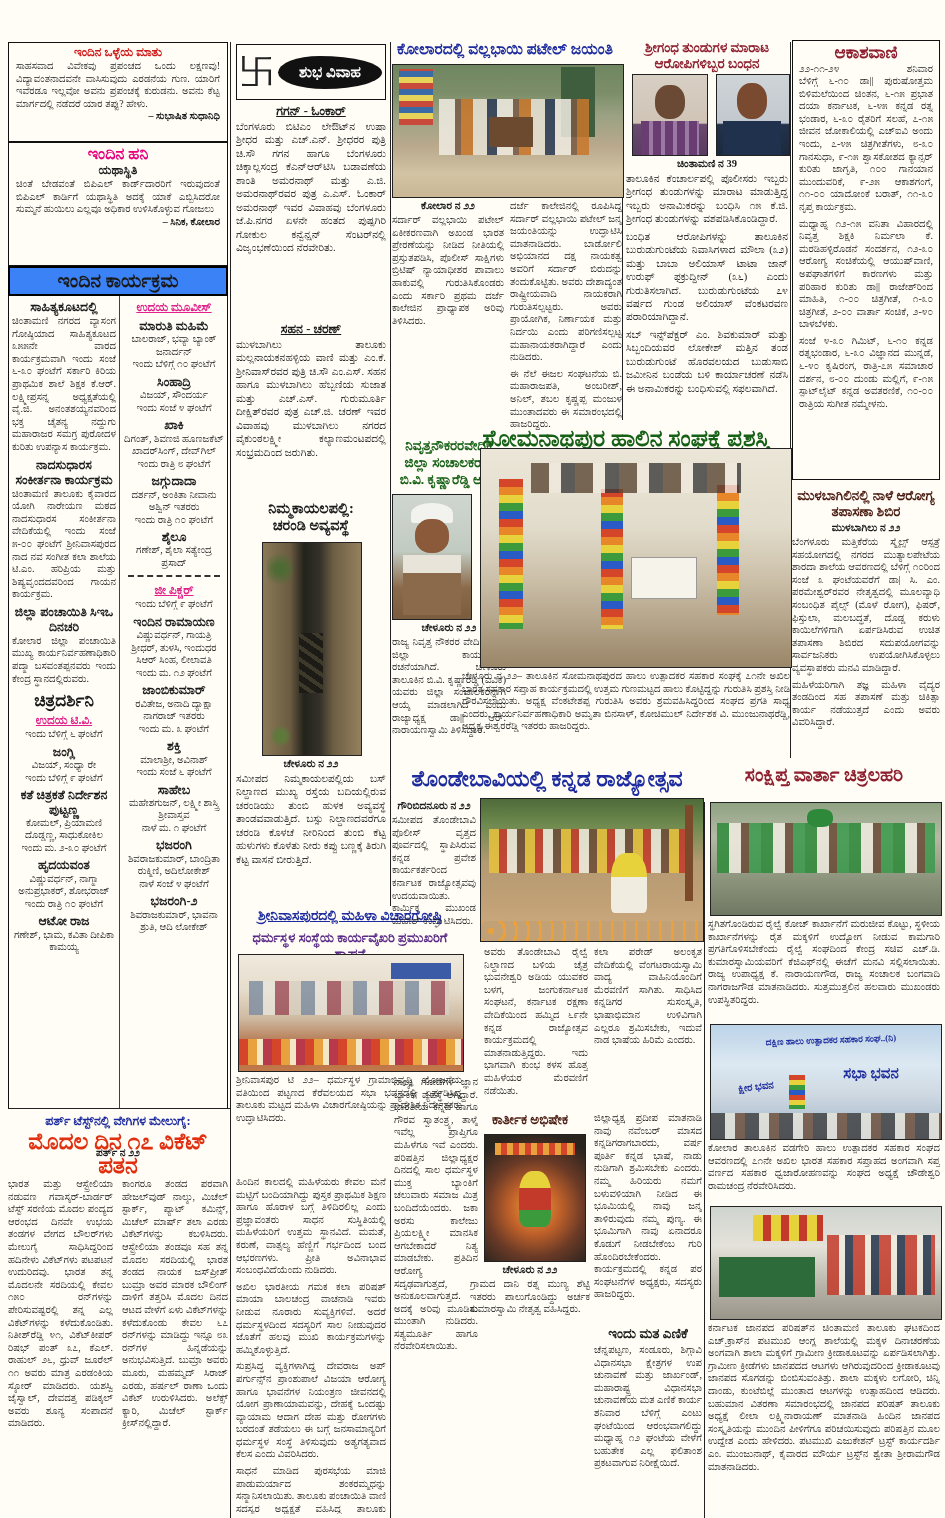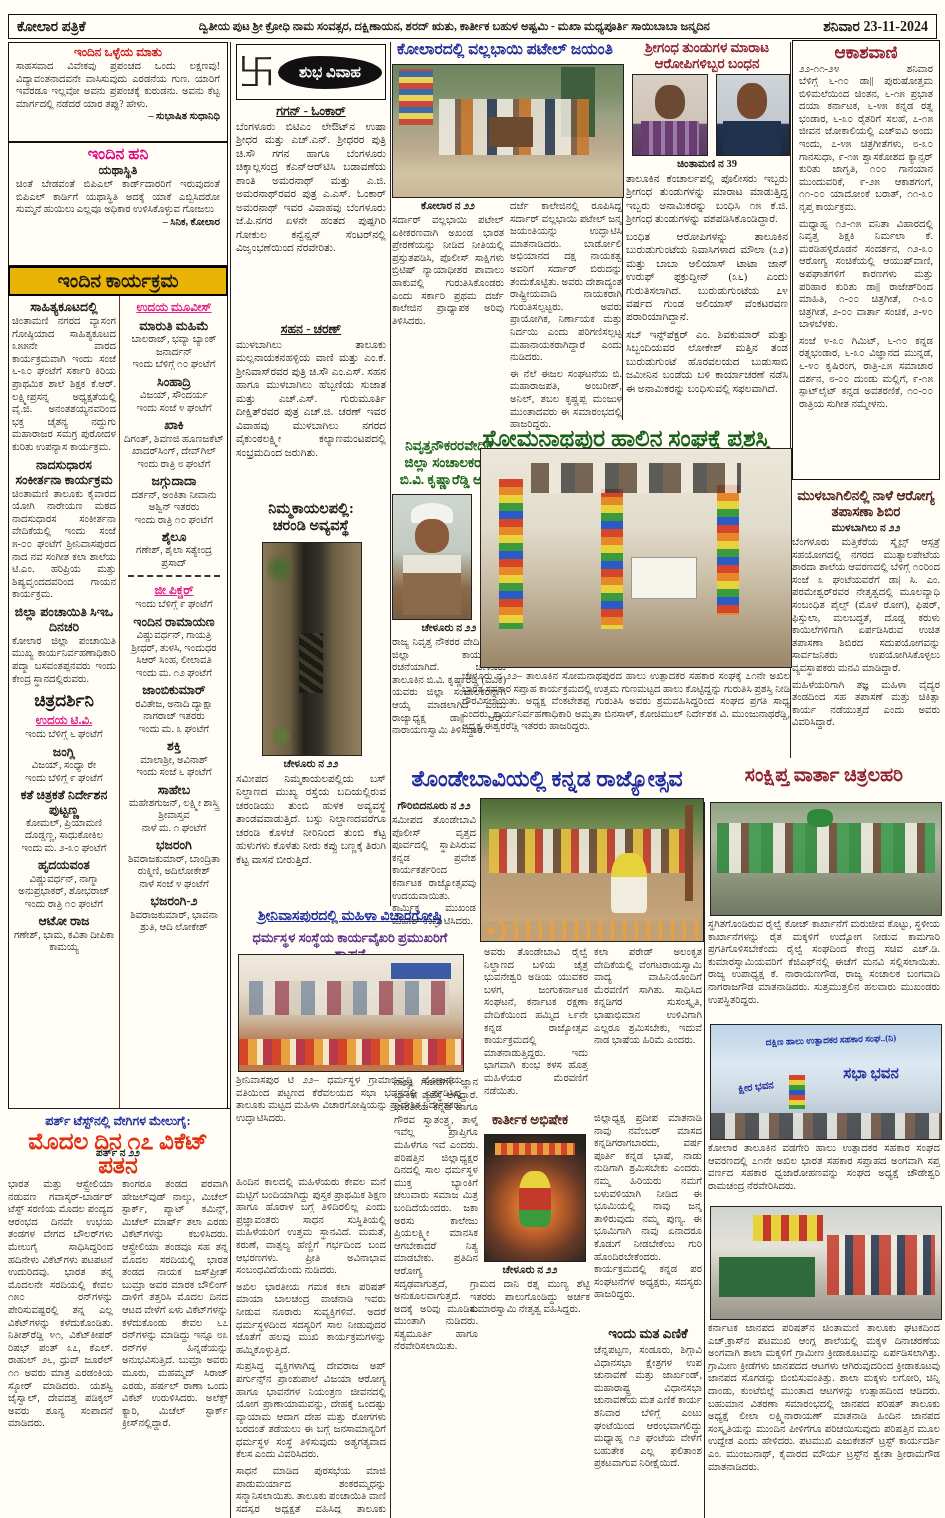--- a/index.html
+++ b/index.html
@@ -31,25 +31,20 @@
   .secHead{font-weight:bold;text-align:center;}
   .dash{border-top:2px dashed #333;margin:6px 4px;}
   p{margin:0 0 4px 0;}
   .dl{font-weight:bold;text-align:center;font-size:10.5px;}
 </style>
 </head>
 <body>
 
 <div class="page">
 
-  <div class="abs bx" style="left:8px;top:14px;width:929px;height:25px;display:flex;align-items:center;padding:0 8px;gap:10px;">
-    <span class="b" style="font-size:14px;">ಕೋಲಾರ ಪತ್ರಿಕೆ</span>
-    <span class="b" style="flex:1;font-size:11.5px;text-align:center;">ದ್ವಿತೀಯ ಪುಟ ಶ್ರೀ ಕ್ರೋಧಿ ನಾಮ ಸಂವತ್ಸರ, ದಕ್ಷಿಣಾಯನ, ಶರದ್ ಋತು, ಕಾರ್ತೀಕ ಬಹುಳ ಅಷ್ಟಮಿ - ಮಖಾ ಮಧ್ಯಪೂರ್ತಿ ಸಾಯಿಬಾಬಾ ಜನ್ಮದಿನ</span>
-    <span class="b" style="font-size:14px;">ಶನಿವಾರ 23-11-2024</span>
-  </div>
 
   <div class="vr" style="left:230px;top:42px;height:1476px;"></div>
   <div class="vr" style="left:390px;top:42px;height:864px;"></div>
   <div class="vr" style="left:390px;top:1180px;height:338px;"></div>
   <div class="vr" style="left:622px;top:198px;height:222px;"></div>
   <div class="vr" style="left:790px;top:42px;height:716px;"></div>
   <div class="vr" style="left:704px;top:802px;height:716px;"></div>
   <div class="hrline" style="left:8px;top:1108px;width:222px;"></div>
 
   <div class="abs bx" style="left:8px;top:42px;width:220px;height:100px;padding:2px 7px;">
@@ -58,21 +53,21 @@
     <div class="t10 r b">– ಸುಭಾಷಿತ ಸುಧಾನಿಧಿ</div>
   </div>
 
   <div class="abs bx" style="left:8px;top:142px;width:220px;height:124px;padding:2px 7px;">
     <div class="secHead hdMag" style="font-size:16px;">ಇಂದಿನ ಹನಿ</div>
     <div class="c b" style="font-size:12px;">ಯಥಾಸ್ಥಿತಿ</div>
     <div class="t10 j">ಚಿಂತೆ ಬೇಡವಂತೆ ಬಿಪಿಎಲ್ ಕಾರ್ಡ್‌ದಾರರಿಗೆ ಇರುವುದಂತೆ ಬಿಪಿಎಲ್ ಕಾರ್ಡಿಗೆ ಯಥಾಸ್ಥಿತಿ ಅದಕ್ಕೆ ಯಾಕೆ ಎಬ್ಬಿಸಿದರೋ ಸುಮ್ಮನೆ ಹುಯಿಲು ಎಲ್ಲವೂ ಅಧಿಕಾರ ಉಳಿಸಿಕೊಳ್ಳುವ ಗೋಜಲು</div>
     <div class="t10 r b">– ಸಿನಿಕ, ಕೋಲಾರ</div>
   </div>
 
-  <div class="abs" style="left:8px;top:266px;width:220px;height:30px;background:#eab308;border:2px solid #000;display:flex;align-items:center;justify-content:center;">
+  <div class="abs" style="left:8px;top:266px;width:220px;height:30px;background:#3b82f6;border:2px solid #000;display:flex;align-items:center;justify-content:center;">
     <span class="b" style="font-size:19px;">ಇಂದಿನ ಕಾರ್ಯಕ್ರಮ</span>
   </div>
 
   <div class="abs" style="left:8px;top:296px;width:220px;height:812px;border-left:1.6px solid #111;border-right:1.6px solid #111;"></div>
   <div class="vr" style="left:119px;top:296px;height:812px;border-left:1.6px solid #7a2a1a;"></div>
 
   <div class="abs" style="left:12px;top:300px;width:104px;">
     <div class="secHead" style="font-size:12.5px;">ಸಾಹಿತ್ಯಕೂಟದಲ್ಲಿ</div>
     <p class="t10 j">ಚಿಂತಾಮಣಿ ನಗರದ ವ್ಯಾಸಂಗ ಗೋಷ್ಠಿಯಾದ ಸಾಹಿತ್ಯಕೂಟದ ೩೫೫ನೇ ವಾರದ ಕಾರ್ಯಕ್ರಮವಾಗಿ ಇಂದು ಸಂಜೆ ೬-೩೦ ಘಂಟೆಗೆ ಸರ್ಕಾರಿ ಕಿರಿಯ ಪ್ರಾಥಮಿಕ ಶಾಲೆ ಶಿಕ್ಷಕ ಕೆ.ಆರ್. ಲಕ್ಷ್ಮೀಪ್ರಸನ್ನ ಅಧ್ಯಕ್ಷತೆಯಲ್ಲಿ ವೈ.ಜಿ. ಅನಂತಶಯ್ಯನವರಿಂದ ಭಕ್ತ ಚೈತನ್ಯ ನದ್ದುಗು ಮಹಾರಾಜರ ಸಮಗ್ರ ಪುರೋದಳ ಕುರಿತು ಉಪನ್ಯಾಸ ಕಾರ್ಯಕ್ರಮ.</p>
     <div class="secHead" style="font-size:12.5px;">ನಾದಸುಧಾರಸ ಸಂಕೀರ್ತನಾ ಕಾರ್ಯಕ್ರಮ</div>

